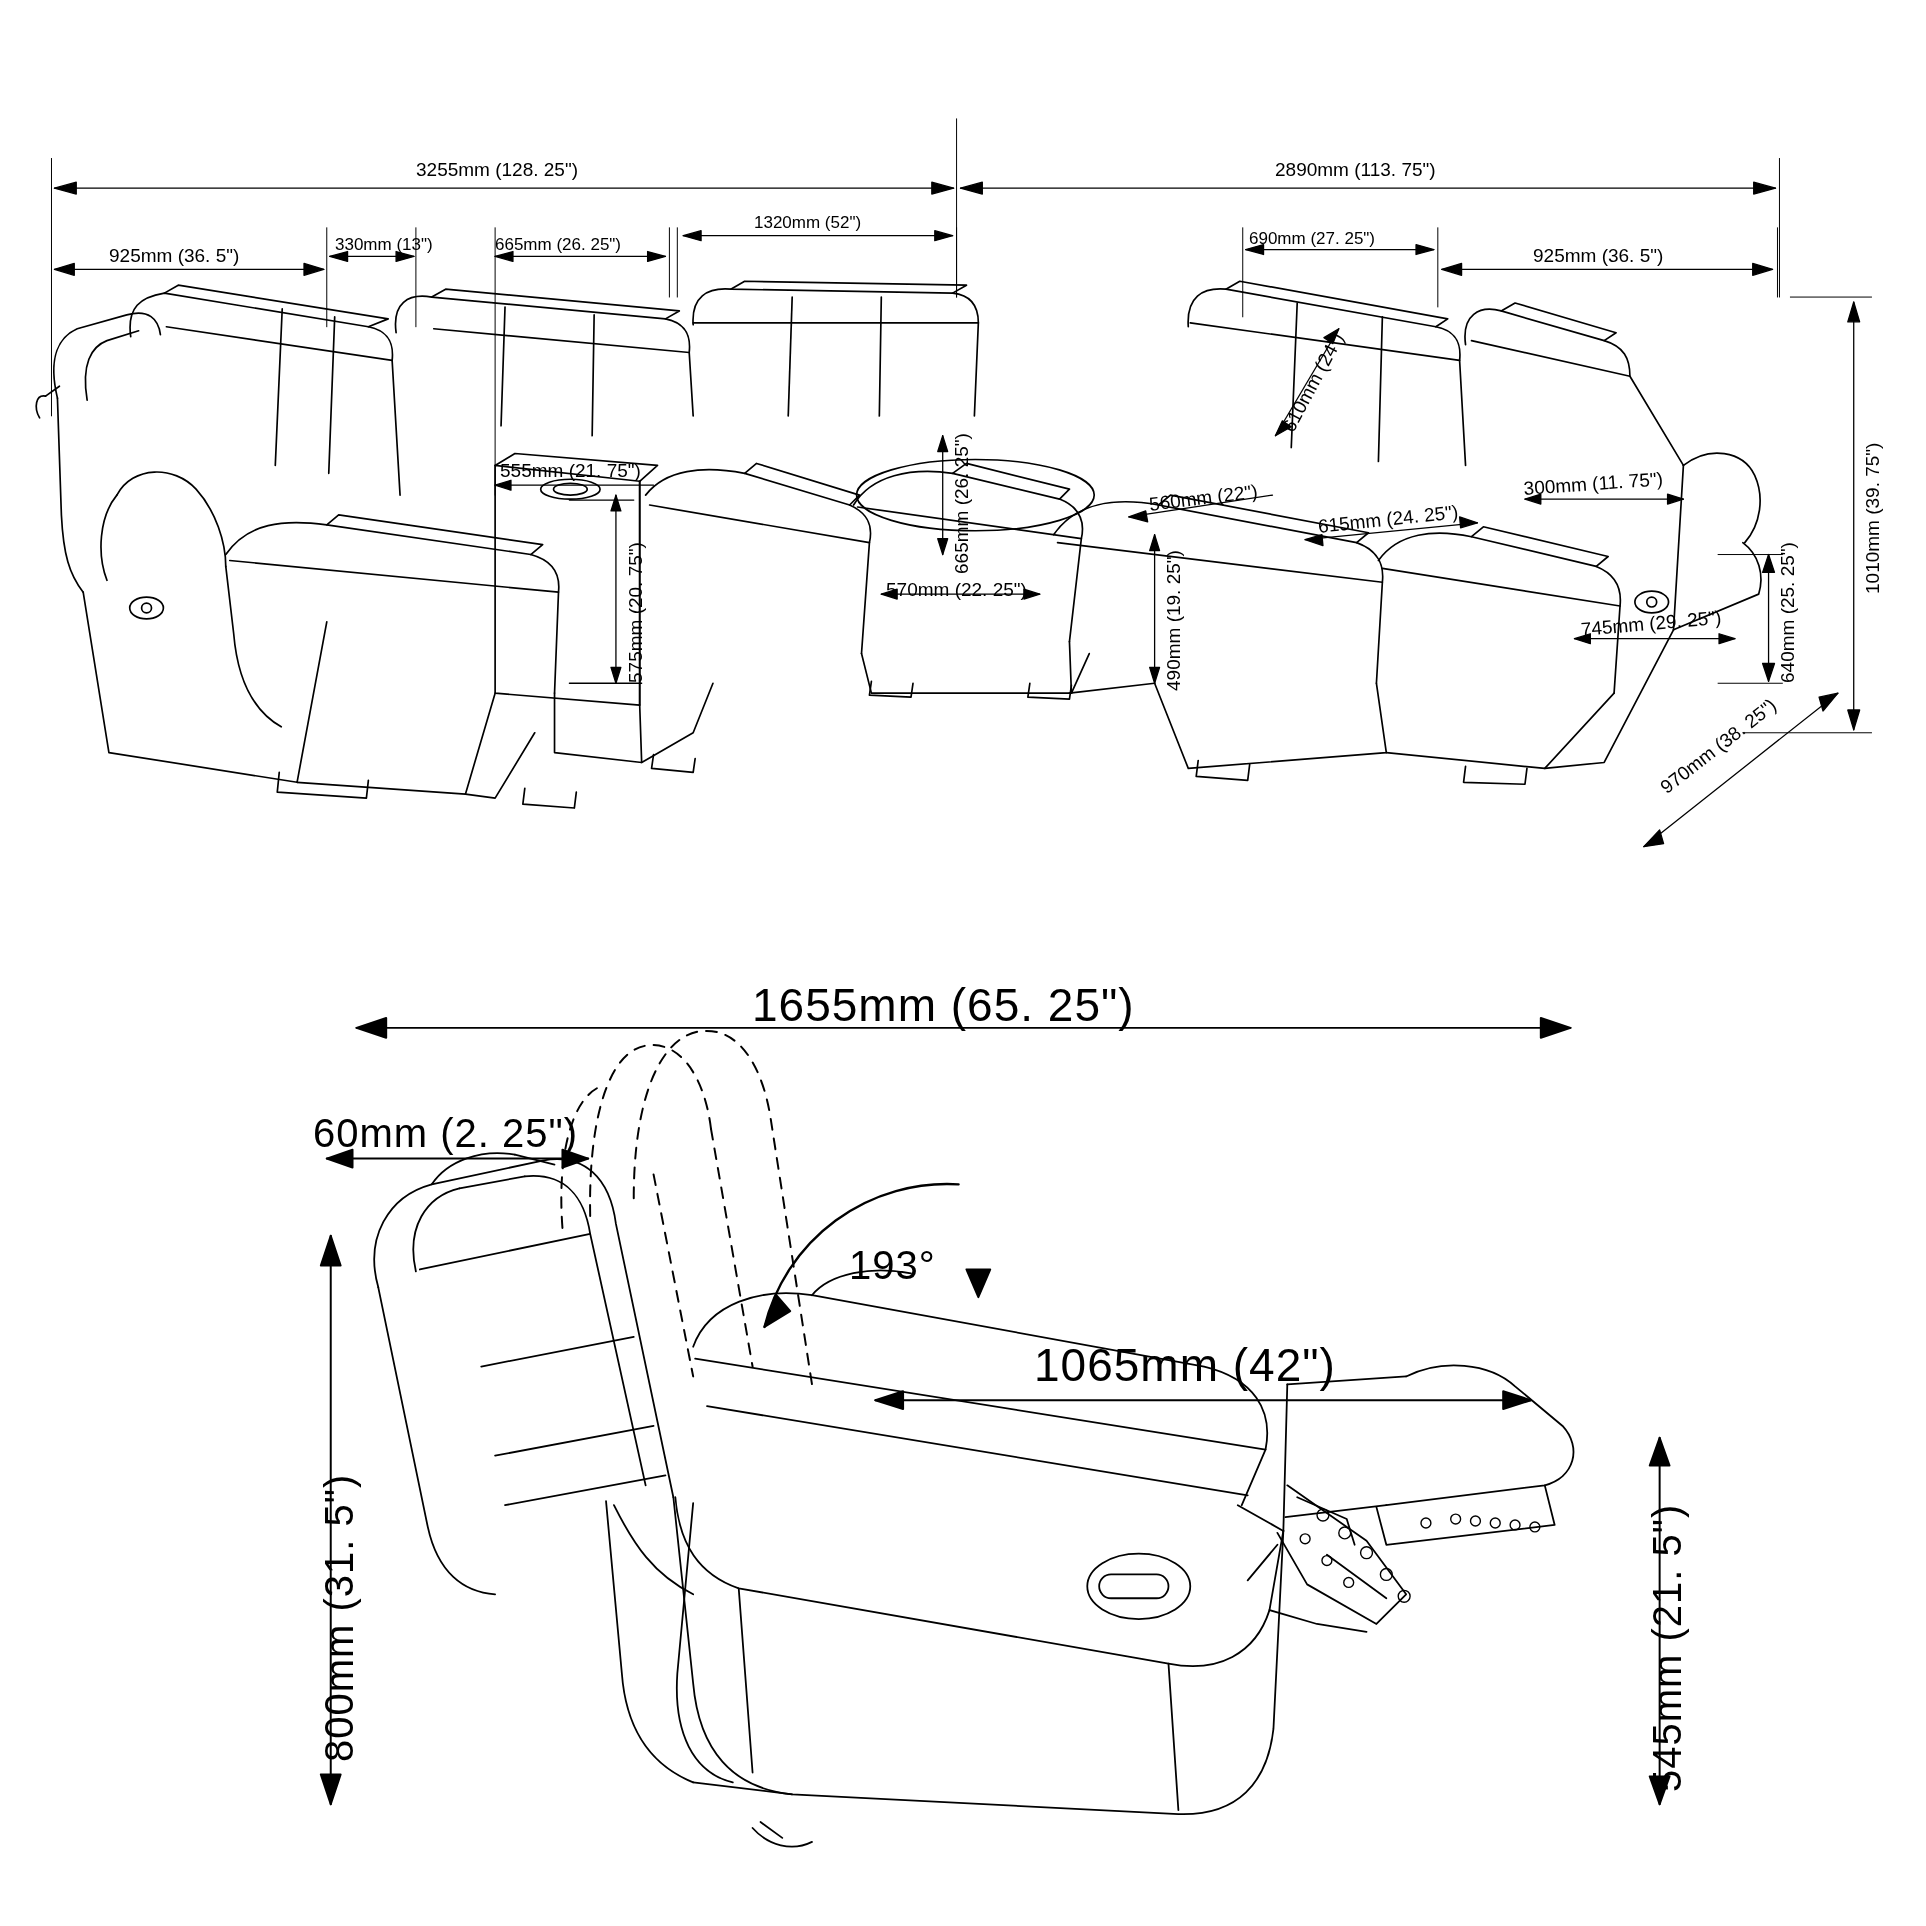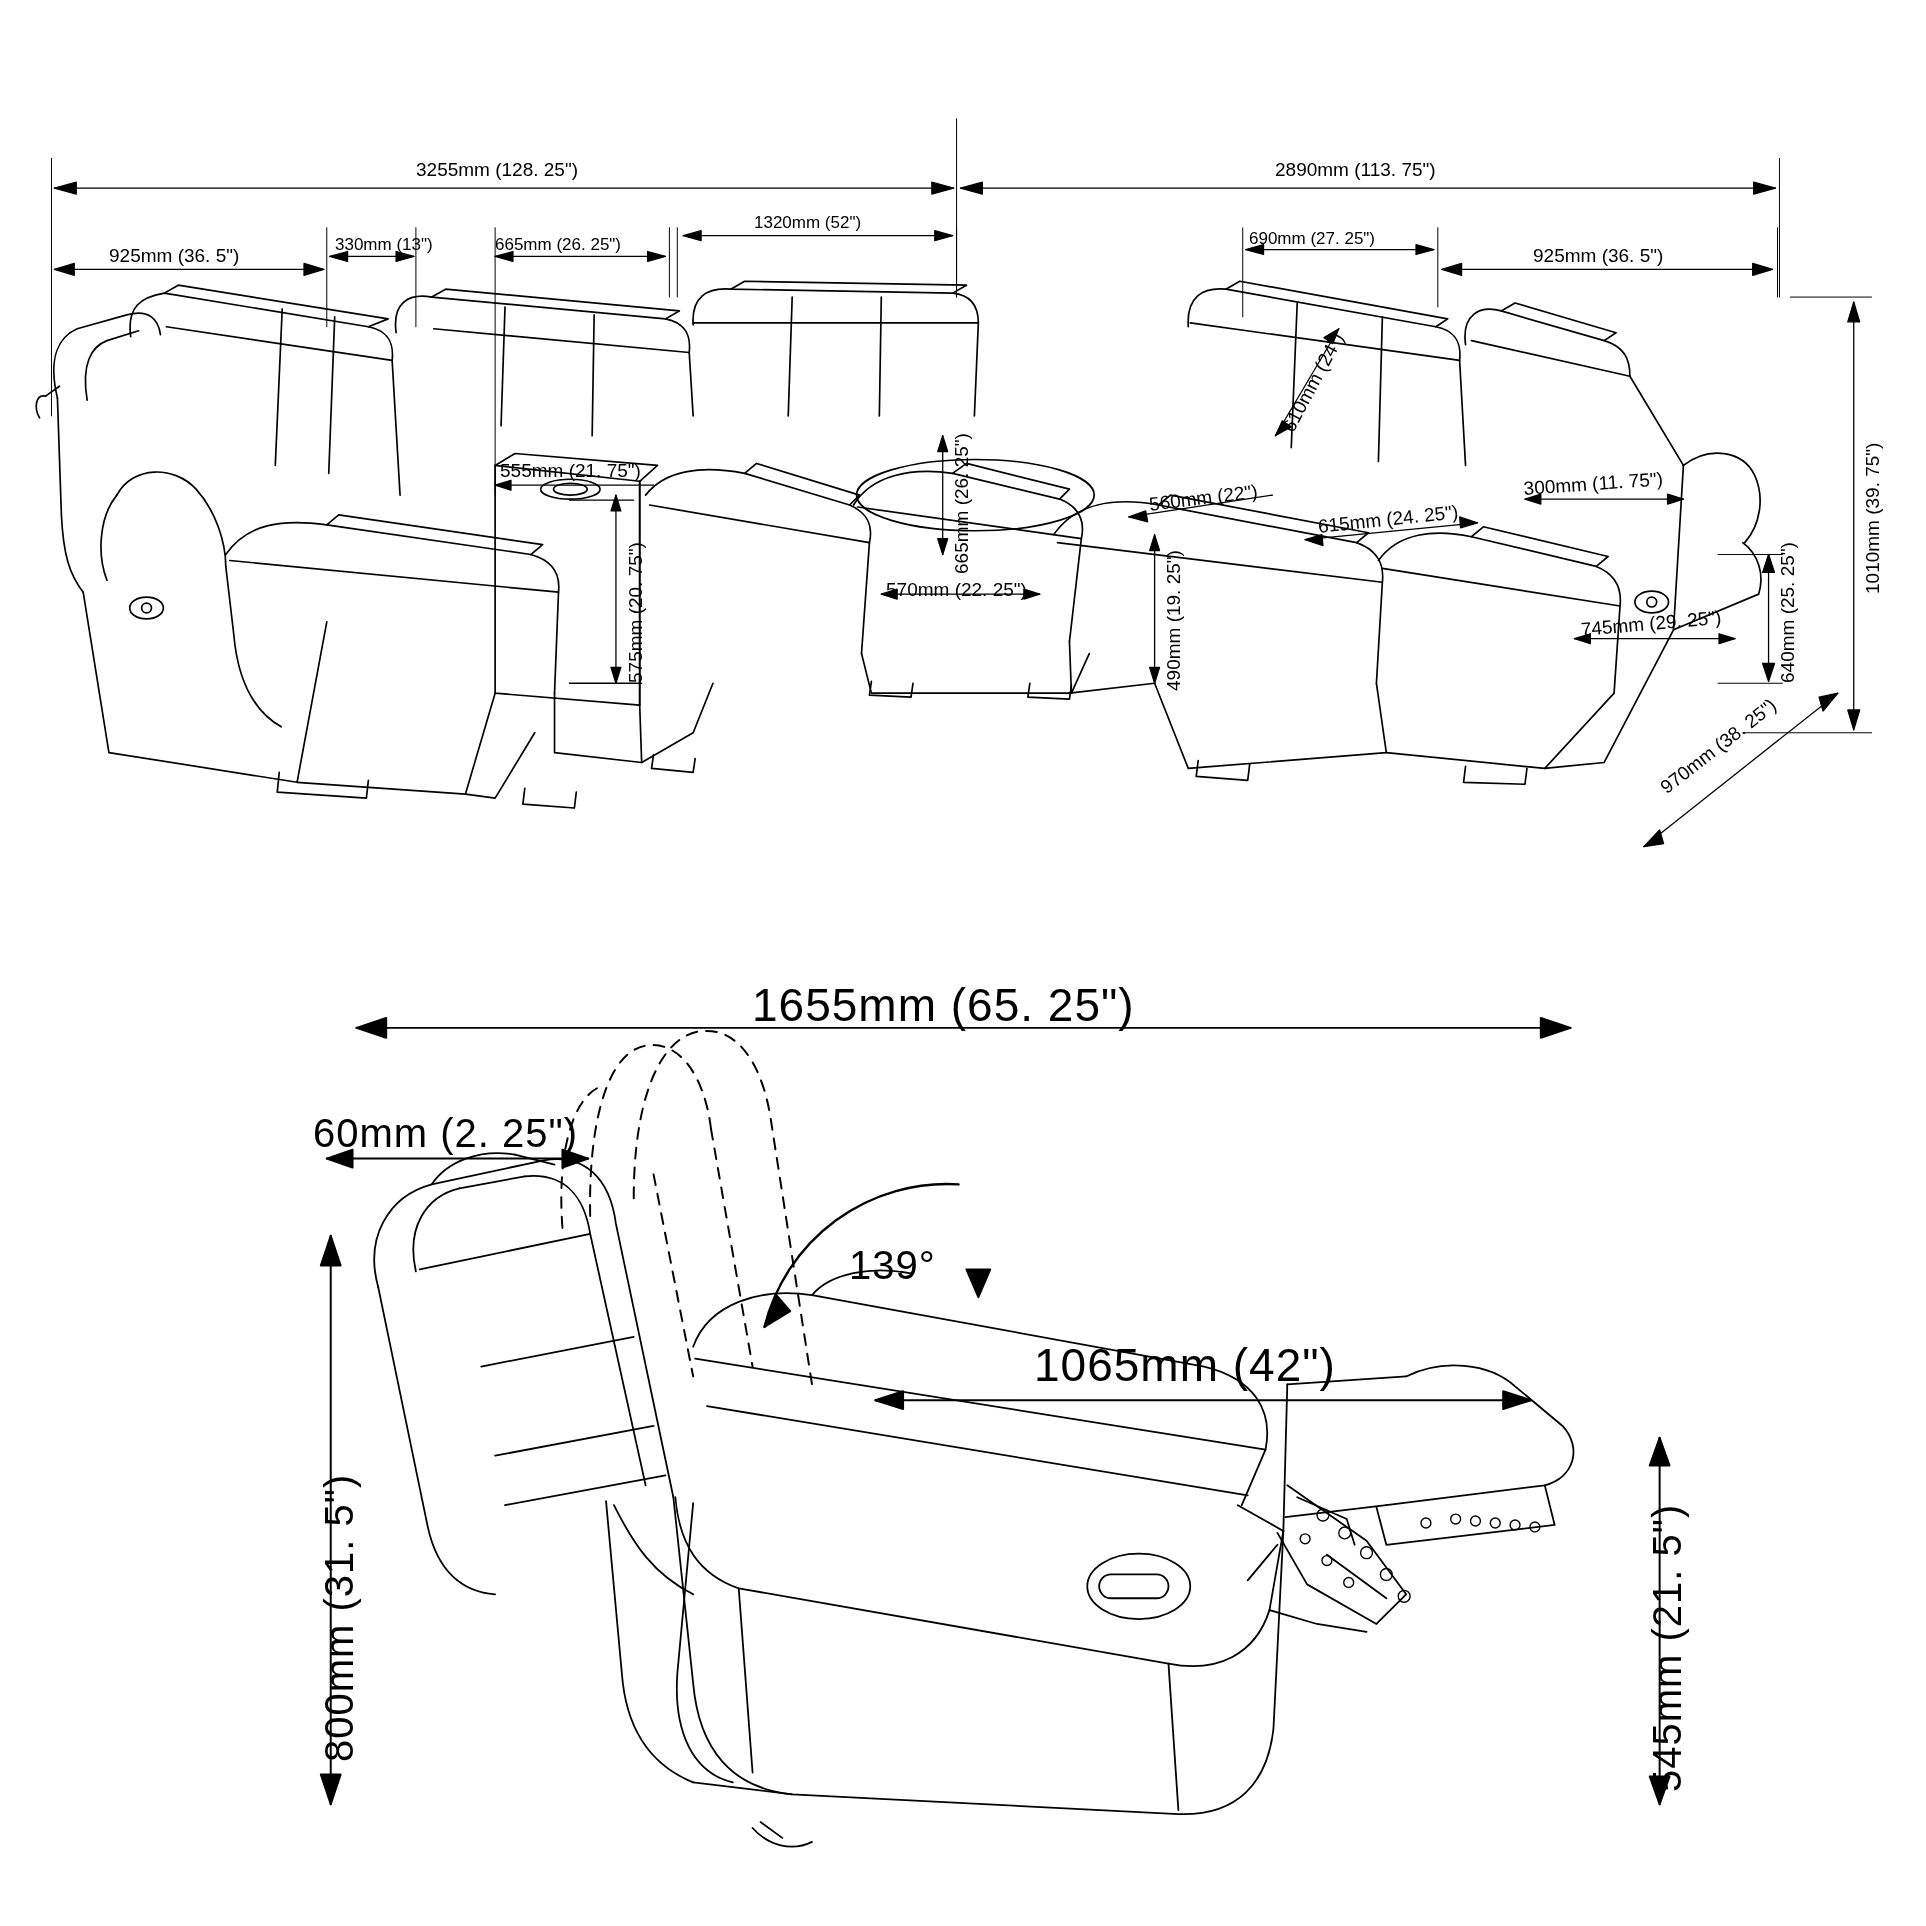--- a/index.html
+++ b/index.html
@@ -352,19 +352,19 @@
 
 <div class="dimlabel s13" style="left:1523px;top:479px;transform-origin:0 0;transform:rotate(-4deg);">300mm (11. 75")</div>
 <div class="dimlabel s13" style="left:1580px;top:620px;transform-origin:0 0;transform:rotate(-5deg);">745mm (29. 25")</div>
 
 <div class="dimlabel s13 rot90" style="left:1863px;top:594px;">1010mm (39. 75")</div>
 <div class="dimlabel s13 rot90" style="left:1778px;top:683px;">640mm (25. 25")</div>
 <div class="dimlabel s13" style="left:1657px;top:782px;transform-origin:0 0;transform:rotate(-38deg);">970mm (38. 25")</div>
 
 <div class="dimlabel s40" style="left:752px;top:982px;">1655mm (65. 25")</div>
 <div class="dimlabel s34" style="left:313px;top:1113px;">60mm (2. 25")</div>
-<div class="dimlabel s34" style="left:849px;top:1245px;">139°</div>
+<div class="dimlabel s34" style="left:849px;top:1245px;">193°</div>
 <div class="dimlabel s40" style="left:1034px;top:1342px;">1065mm (42")</div>
 <div class="dimlabel s34 rot90" style="left:319px;top:1762px;">800mm (31. 5")</div>
 <div class="dimlabel s34 rot90" style="left:1647px;top:1792px;">545mm (21. 5")</div>
 
 </div>
 
 
 </body></html>

